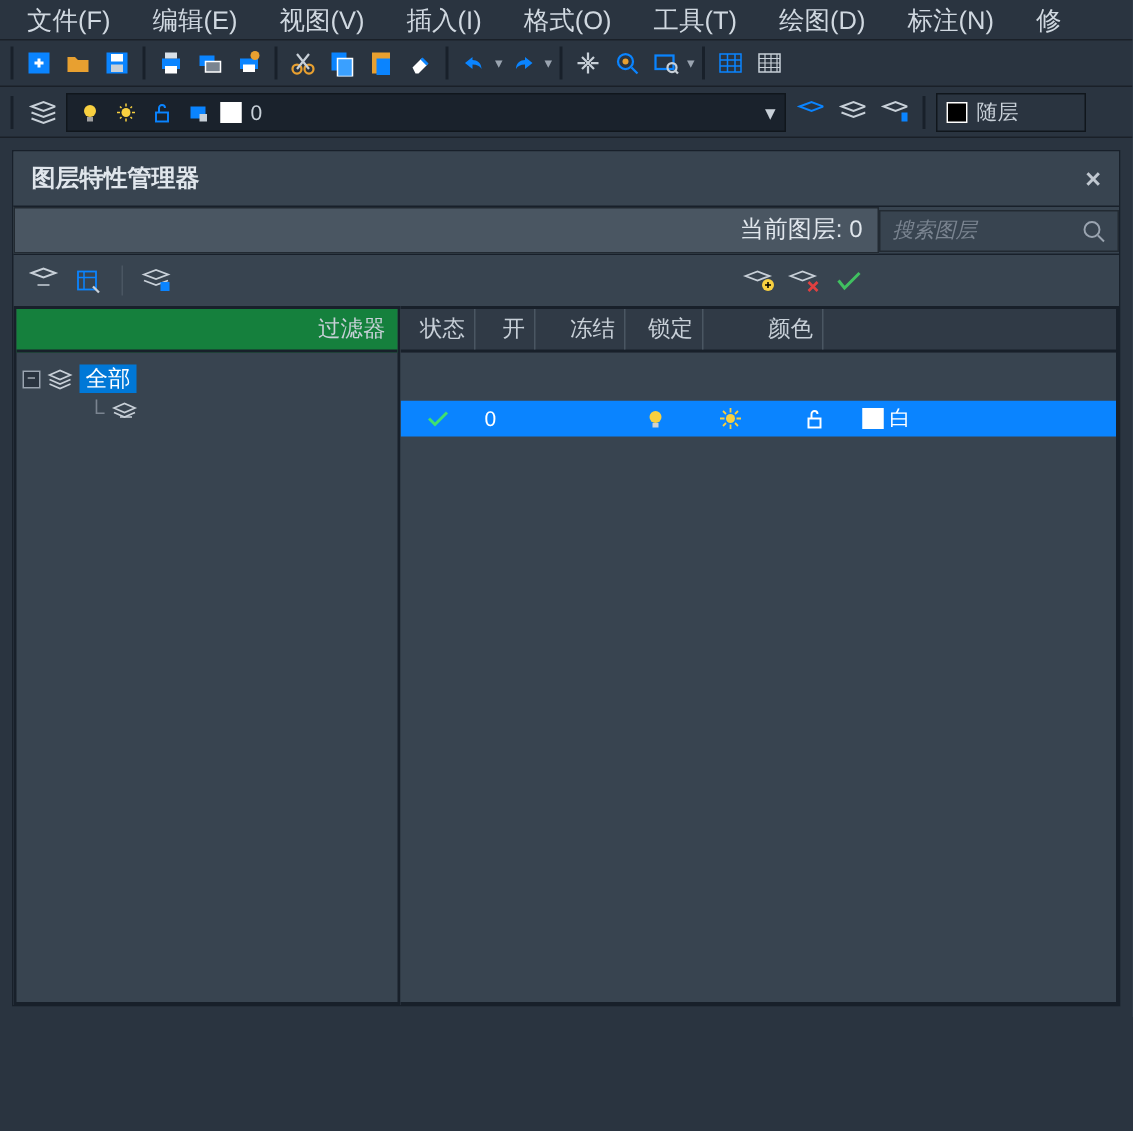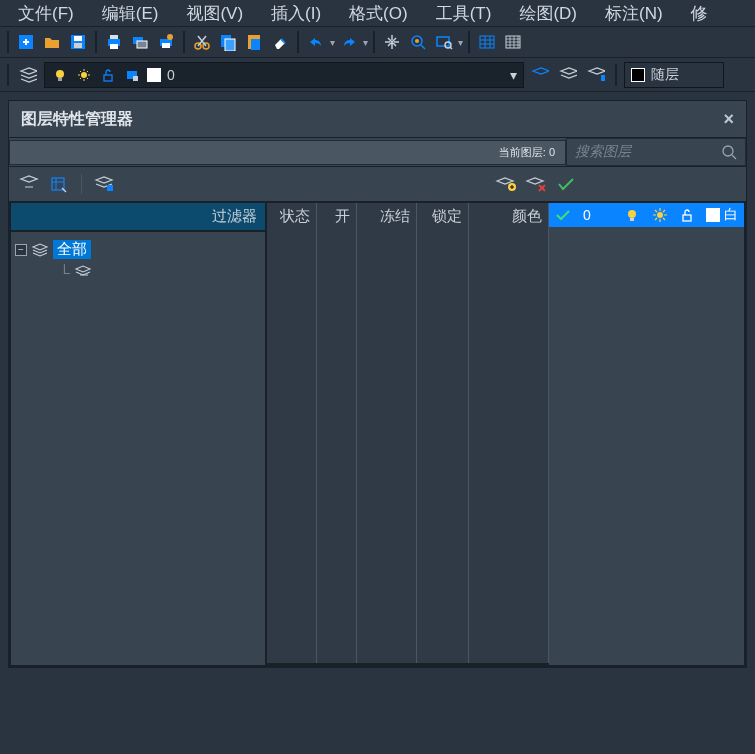--- a/index.html
+++ b/index.html
@@ -18,39 +18,39 @@
 .bylayer-box { background: #2a3440; border: 1px solid #10161c; height: 26px; width: 100px; display: flex; align-items: center; padding: 0 6px; gap: 6px; }
 .color-swatch { width: 14px; height: 14px; border: 1px solid #fff; background: #fff; }
 .color-swatch.black { background: #000; }
 
 .panel-container { padding: 8px; text-align: right; }
 .panel { background: #384450; border: 1px solid #18202a; }
 .panel-header { background: #384450; height: 36px; display: flex; align-items: center; padding: 0 12px; color: #e0e6ec; font-size: 16px; font-weight: bold; }
 .panel-close { margin-left: auto; color: #c0c8d0; font-size: 18px; cursor: pointer; }
 
 .current-layer-row { display: flex; align-items: center; border-top: 1px solid #18202a; border-bottom: 1px solid #18202a; }
-.current-layer-label { background: #4a5662; color: #e0e6ec; padding: 4px 10px; font-size: 11px; flex: 1; border: 1px solid #222a32; }
-.search-box { display: flex; align-items: center; background: #384450; padding: 0 8px; width: 180px; height: 28px; border: 1px solid #222a32; color: #7a8490; font-style: italic; }
+.current-layer-label { background: #4a5662; color: #e0e6ec; padding: 4px 10px; font-size: 16px; flex: 1; border: 1px solid #222a32; }
+.search-box { display: flex; align-items: center; background: #384450; padding: 0 8px; width: 160px; height: 28px; border: 1px solid #222a32; color: #7a8490; font-style: italic; }
 .search-icon { margin-left: auto; color: #9aa4b0; }
 
 .panel-toolbar { height: 34px; display: flex; align-items: center; padding: 0 8px; gap: 8px; }
 .panel-tool-group { display: flex; gap: 6px; align-items: center; }
 .pt-sep { width: 1px; height: 20px; background: #4a5662; margin: 0 4px; }
 
 .panel-body { display: flex; height: 466px; }
 .filter-pane { width: 258px; border: 2px solid #18202a; background: #384450; display: flex; flex-direction: column; }
-.filter-header { background: #0c4a6e; color: #c8d0d8; padding: 4px 8px; font-size: 15px; border-bottom: 2px solid #18202a; }
+.filter-header { background: #15803d; color: #c8d0d8; padding: 4px 8px; font-size: 15px; border-bottom: 2px solid #18202a; }
 .tree { padding: 6px 4px; font-size: 15px; }
 .tree-row { display: flex; align-items: center; gap: 4px; padding: 2px 0; }
 .tree-expand { width: 12px; height: 12px; border: 1px solid #9aa4b0; display: flex; align-items: center; justify-content: center; font-size: 10px; line-height: 1; color: #c8d0d8; background: #2a3440; }
 .tree-selected { background: #0078d7; color: #ffffff; padding: 0 4px; }
 .tree-child { margin-left: 44px; }
 .tree-line { color: #7a8490; }
 
-.grid-pane { flex: 1; border: 2px solid #18202a; border-left: none; background: #384450; display: flex; flex-direction: row; overflow: hidden; }
+.grid-pane { flex: 1; border: 2px solid #18202a; border-left: none; background: #384450; display: flex; flex-direction: column; overflow: hidden; gap: 32px; }
 .grid-header { display: flex; background: #303a46; border-bottom: 2px solid #18202a; }
 .grid-col { padding: 4px 6px; border-right: 1px solid #4a5662; font-size: 15px; color: #c8d0d8; white-space: nowrap; }
 .grid-body { flex: 1; overflow: auto; }
 .grid-row { display: flex; height: 24px; align-items: center; }
 .grid-row.selected { background: #0a84ff; color: #fff; }
 .grid-cell { padding: 0 6px; display: flex; align-items: center; justify-content: center; gap: 4px; height: 100%; }
 
 .ico { display: inline-flex; width: 18px; height: 18px; align-items: center; justify-content: center; }
 svg { display: block; }
 </style>

